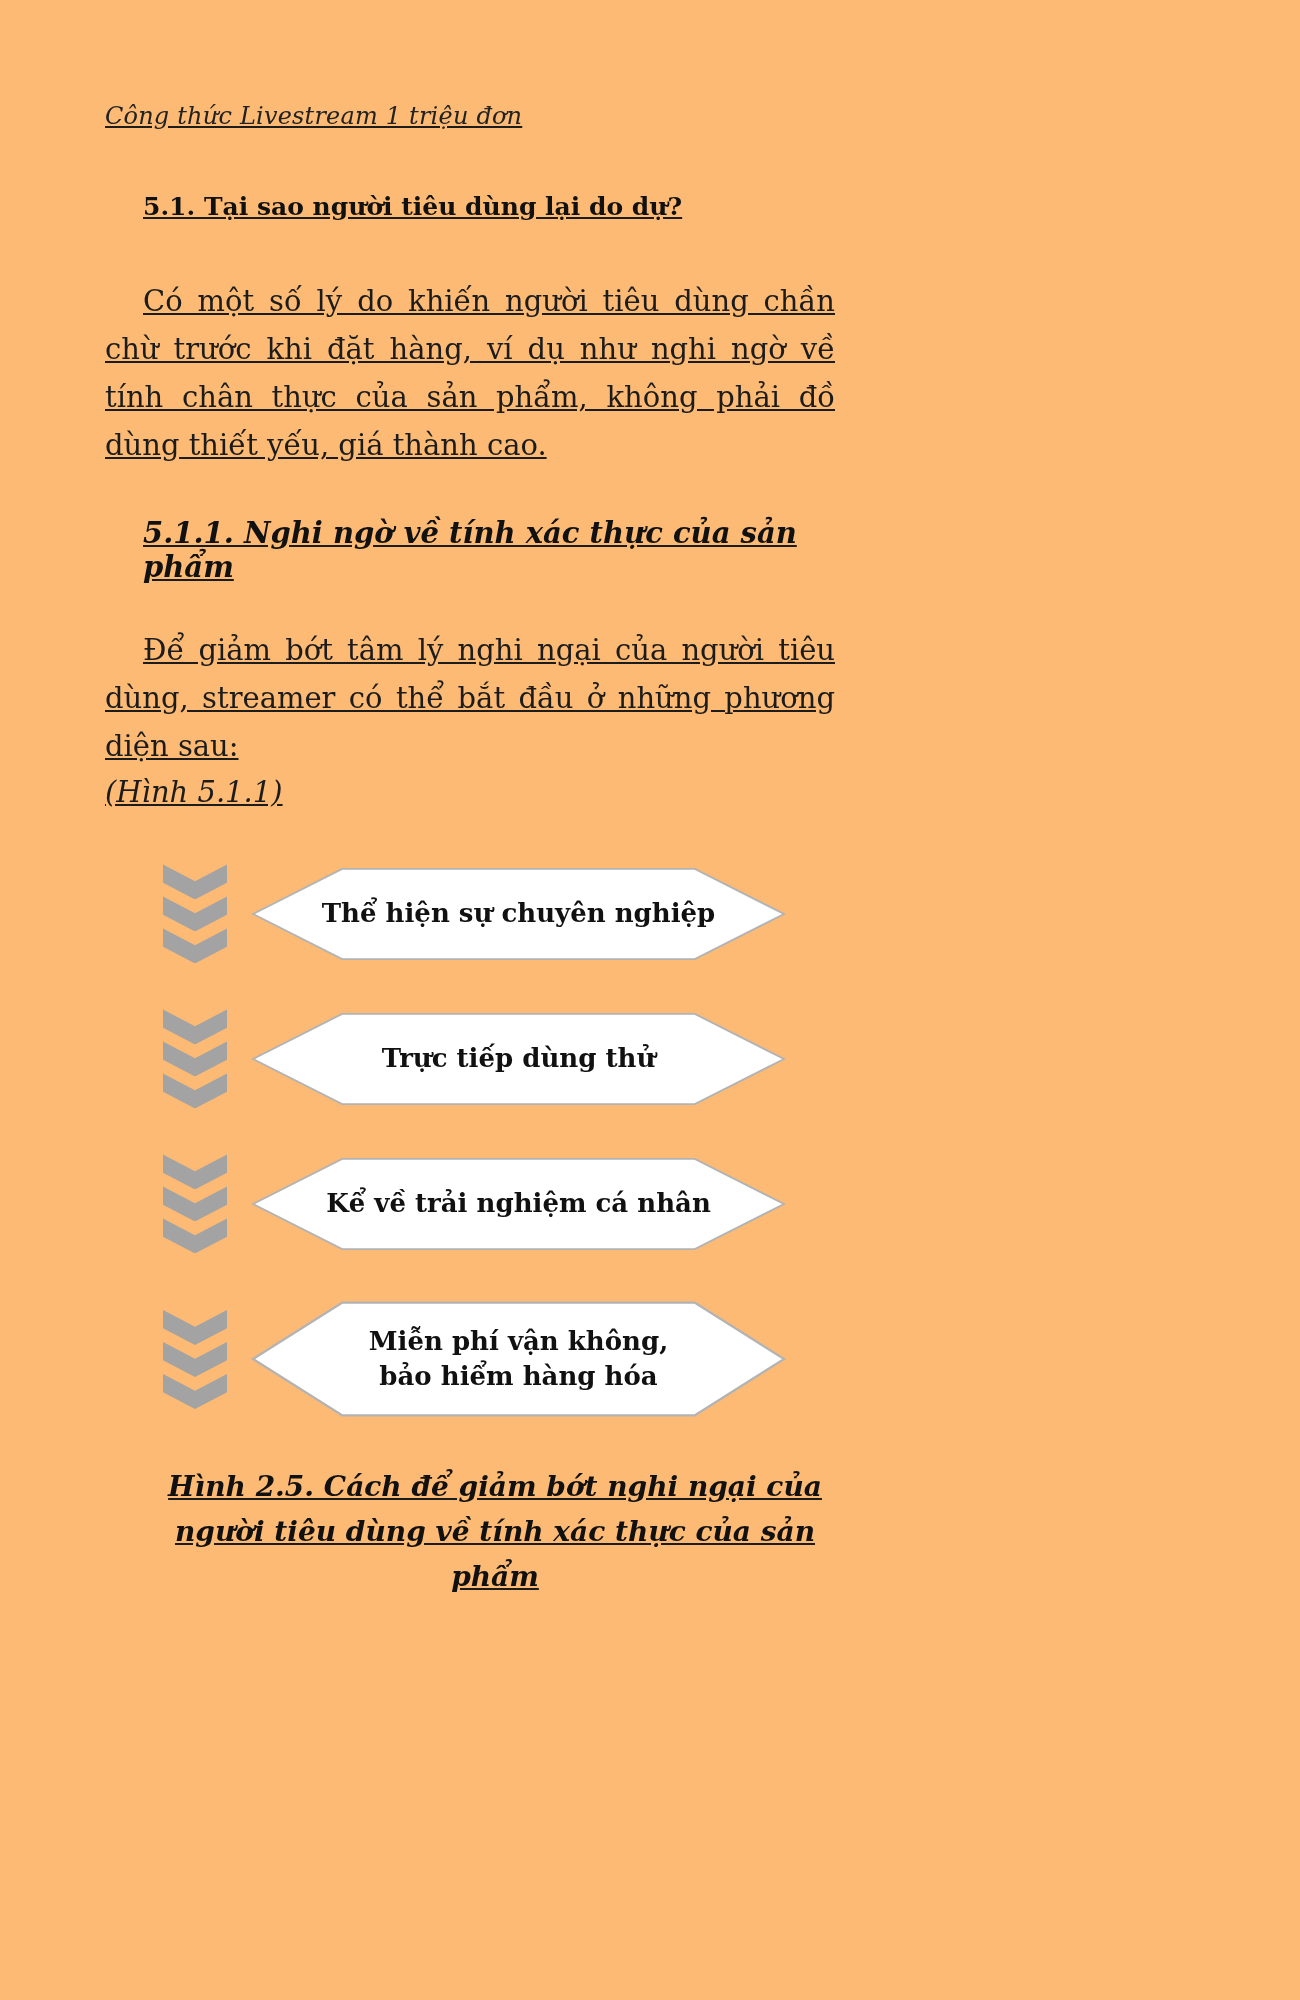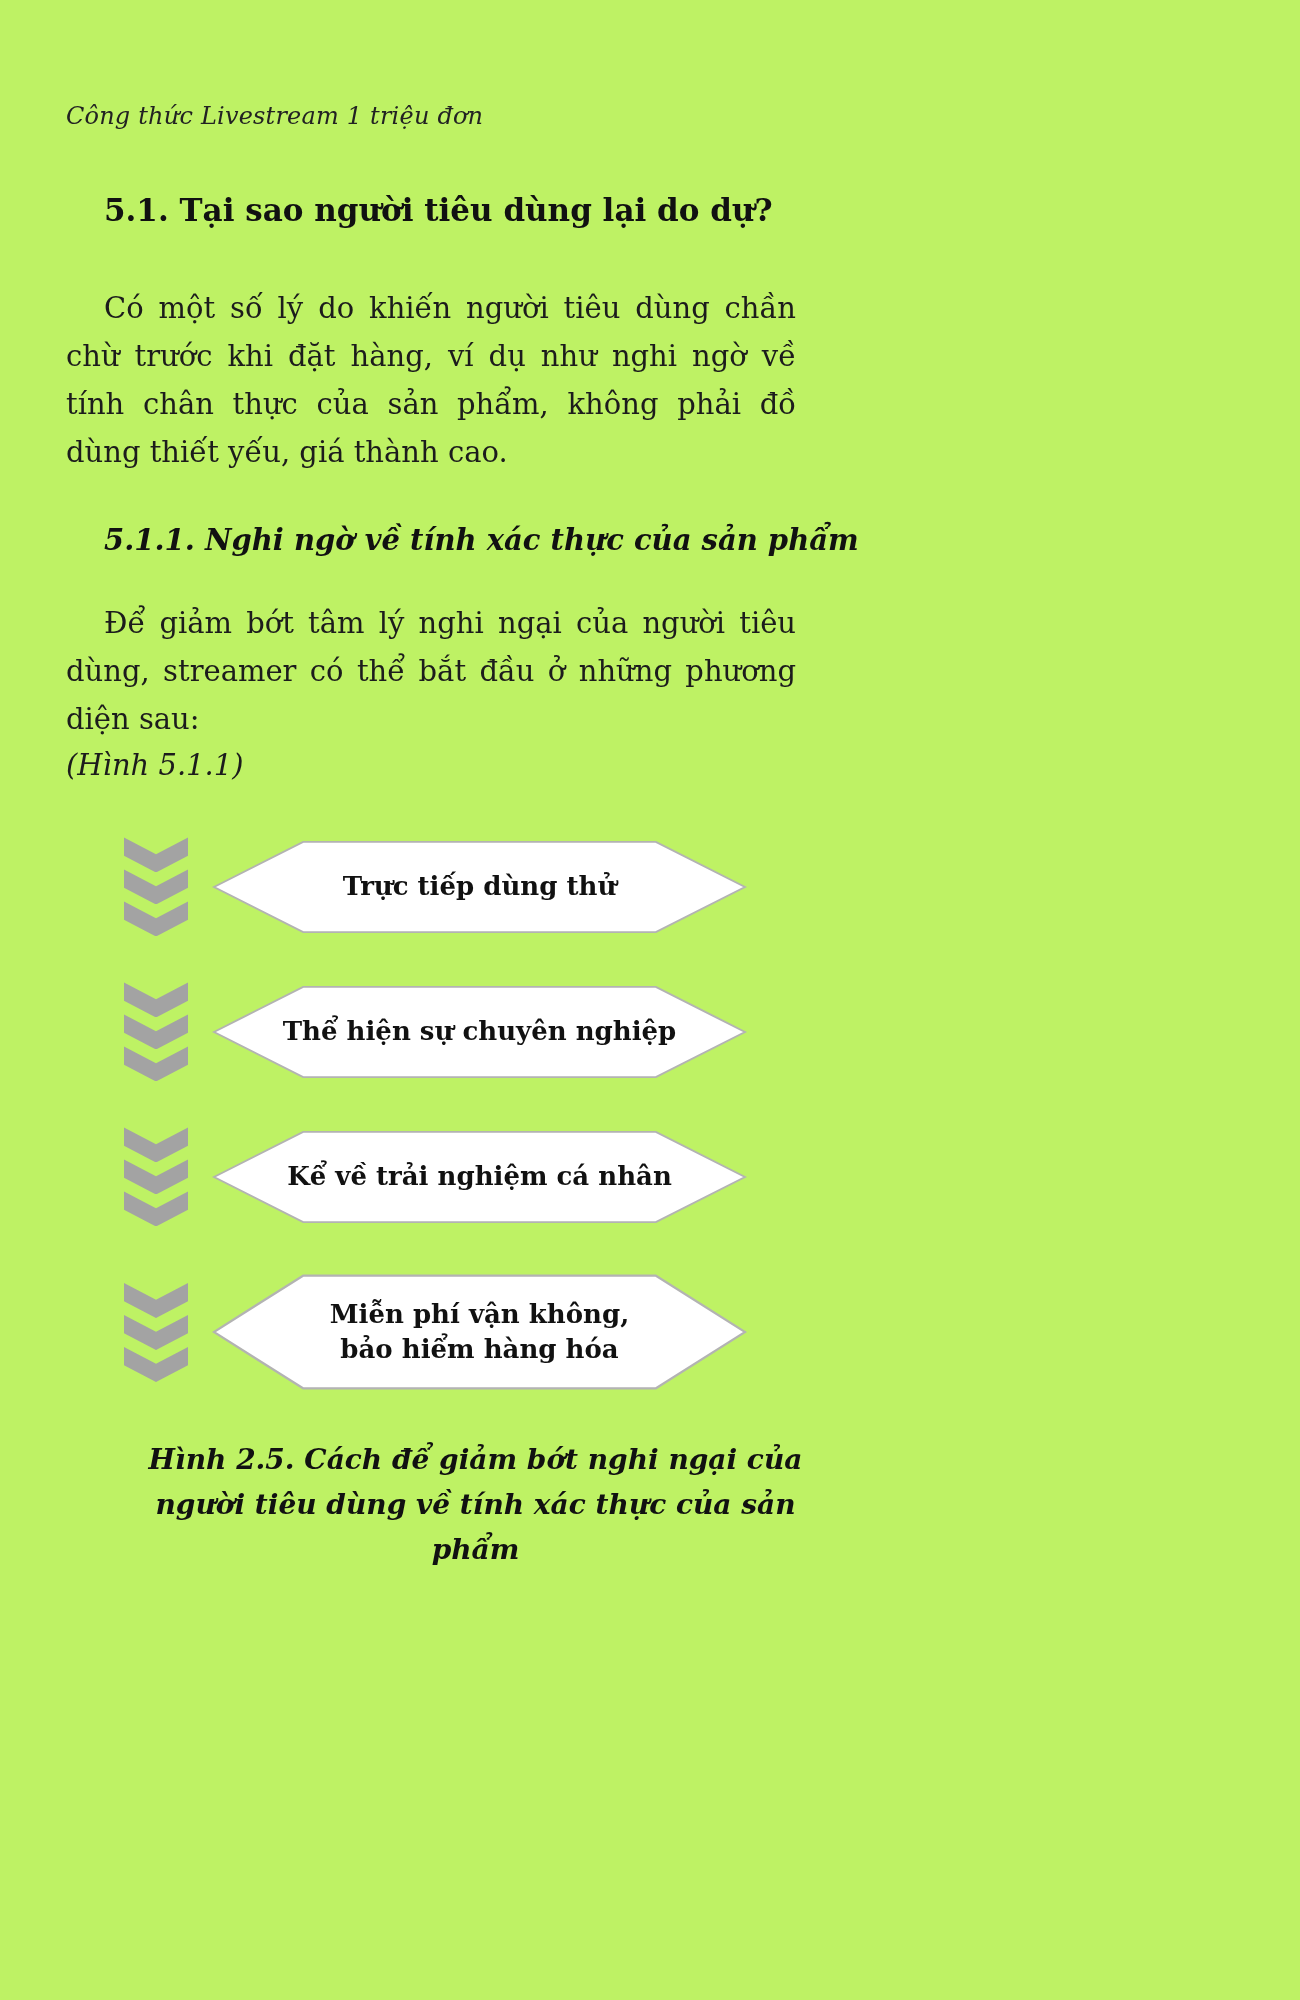--- a/index.html
+++ b/index.html
@@ -4,36 +4,37 @@
 <style>
   html, body {
     margin: 0;
     padding: 0;
     background: #ffffff;
   }
   .page {
     position: relative;
     width: 1300px;
     height: 2000px;
-    background: #bef264;
+    background: #fdba74;
     box-sizing: border-box;
-    padding: 102px 415px 0 66px;
+    padding: 102px 415px 0 105px;
     font-family: "DejaVu Serif", serif;
     color: #1c1c1c;
     overflow: hidden;
+    text-decoration: underline;
   }
   .running-header {
     font-style: italic;
     font-size: 24px;
     color: #222222;
     letter-spacing: 0.2px;
   }
   .heading {
     margin: 62px 0 0 38px;
-    font-size: 31px;
+    font-size: 25px;
     font-weight: bold;
     color: #111111;
   }
   .body {
     width: 730px;
     font-size: 29px;
     line-height: 1.66;
     text-align: justify;
     color: #1c1c1c;
   }
@@ -144,35 +145,35 @@
     <div class="fig-row">
       <div class="chevrons">
         <div class="chev"></div>
         <div class="chev"></div>
         <div class="chev"></div>
       </div>
       <div class="hex">
         <svg class="hex-svg" viewBox="0 0 540 100" preserveAspectRatio="none">
           <polygon points="2,50 92,3 448,3 538,50 448,97 92,97"></polygon>
         </svg>
+        <div class="hex-label">Thể hiện sự chuyên nghiệp</div>
+      </div>
+    </div>
+
+    <div class="fig-row">
+      <div class="chevrons">
+        <div class="chev"></div>
+        <div class="chev"></div>
+        <div class="chev"></div>
+      </div>
+      <div class="hex">
+        <svg class="hex-svg" viewBox="0 0 540 100" preserveAspectRatio="none">
+          <polygon points="2,50 92,3 448,3 538,50 448,97 92,97"></polygon>
+        </svg>
         <div class="hex-label">Trực tiếp dùng thử</div>
-      </div>
-    </div>
-
-    <div class="fig-row">
-      <div class="chevrons">
-        <div class="chev"></div>
-        <div class="chev"></div>
-        <div class="chev"></div>
-      </div>
-      <div class="hex">
-        <svg class="hex-svg" viewBox="0 0 540 100" preserveAspectRatio="none">
-          <polygon points="2,50 92,3 448,3 538,50 448,97 92,97"></polygon>
-        </svg>
-        <div class="hex-label">Thể hiện sự chuyên nghiệp</div>
       </div>
     </div>
 
     <div class="fig-row">
       <div class="chevrons">
         <div class="chev"></div>
         <div class="chev"></div>
         <div class="chev"></div>
       </div>
       <div class="hex">

